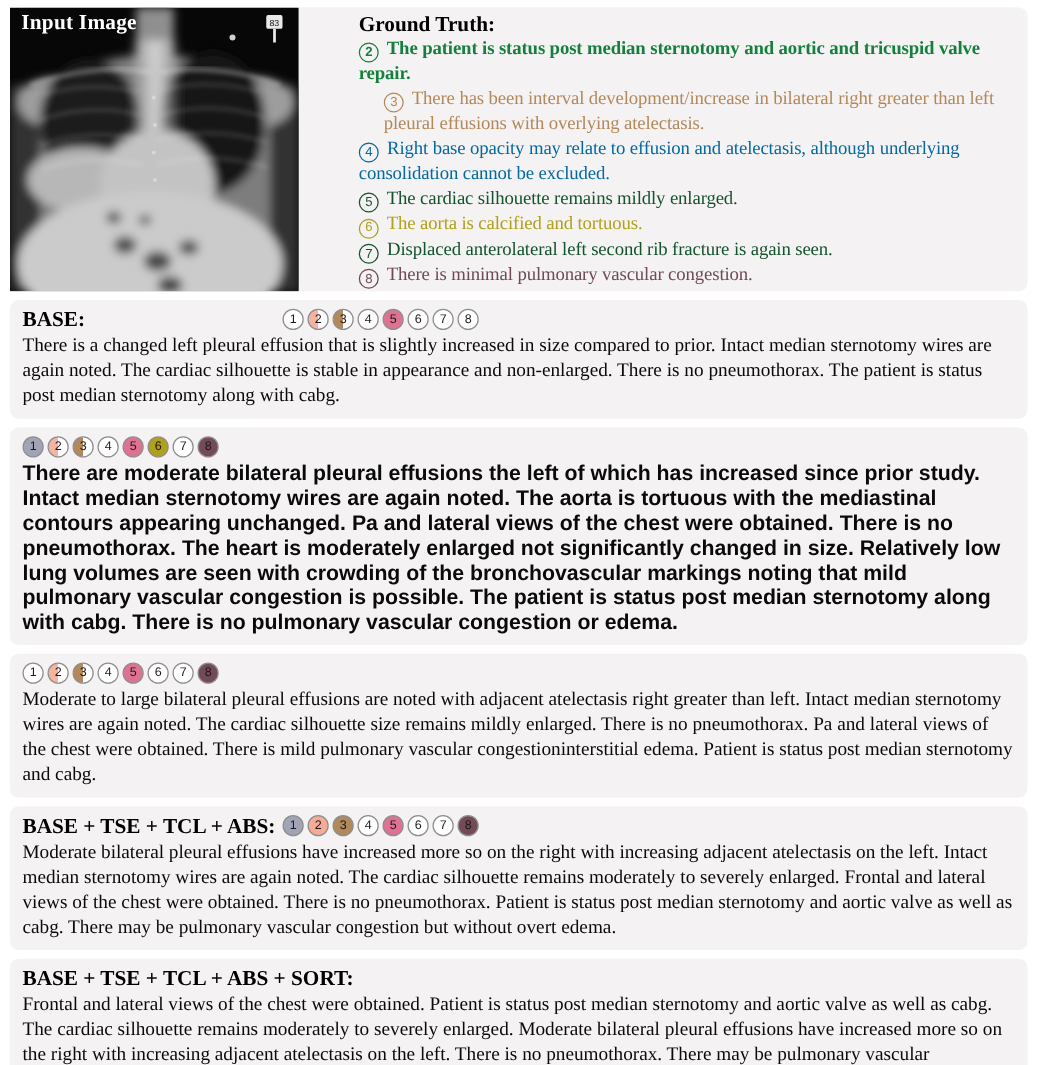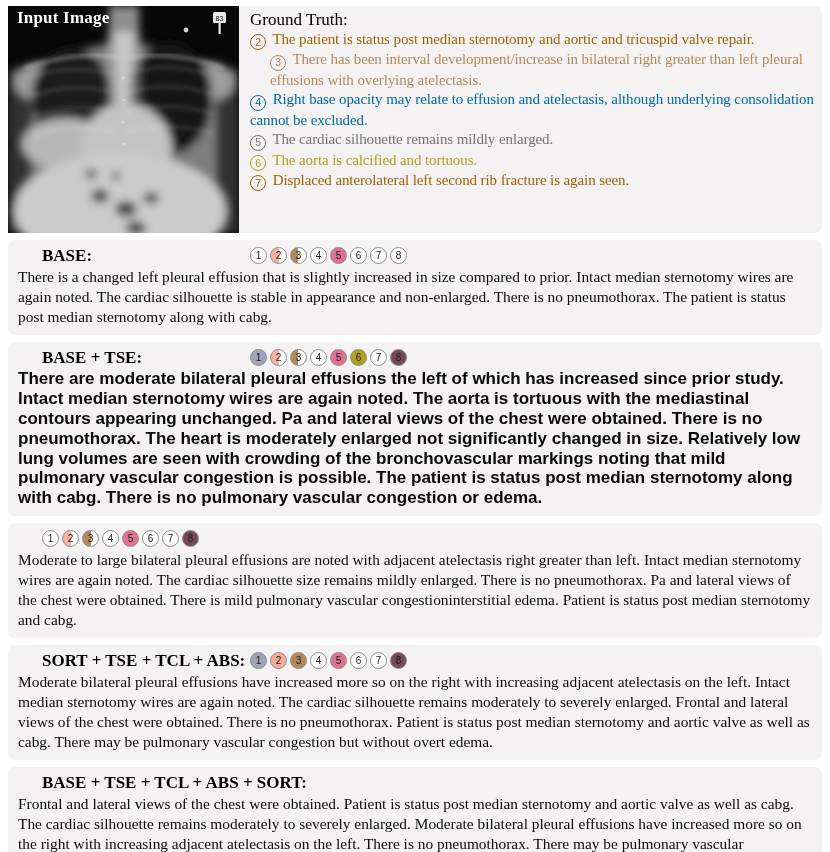--- a/index.html
+++ b/index.html
@@ -1,28 +1,28 @@
 <!DOCTYPE html>
 <html><head>
 <meta charset="utf-8">
 <style>
   html,body{margin:0;padding:0;background:#ffffff;}
   body{width:830px;font-family:"Liberation Serif",serif;color:#000;}
   .page{width:830px;height:852px;box-sizing:border-box;padding:6px 8px 0 8px;background:#fff;overflow:hidden;}
-  .panel{background:#f4f2f2;border-radius:7px;margin-bottom:7px;box-sizing:border-box;}
+  .panel{background:#f4f2f2;border-radius:7px;margin-bottom:7px;box-sizing:border-box;padding-left:37px;}
   .top-panel{position:relative;height:227px;}
   .xray{position:absolute;left:0;top:0;width:231px;height:227px;}
   .xray svg{display:block;width:100%;height:100%;}
   .xray-label{position:absolute;top:2px;left:9px;color:#fff;font-weight:bold;font-size:17px;letter-spacing:.2px;}
   .gt-text{margin-left:237px;padding:3px 8px 0 5px;}
-  .gt-heading{font-weight:normal;font-size:17px;line-height:21px;color:#000;}
+  .gt-heading{font-weight:bold;font-size:17px;line-height:21px;color:#000;}
   .gt-item{display:block;font-size:15px;line-height:19.8px;letter-spacing:-0.1px;}
   .gt-num{display:inline-flex;align-items:center;justify-content:center;width:14px;height:14px;border:1px solid currentColor;border-radius:50%;font-size:10.5px;line-height:1;vertical-align:-2px;margin-right:3px;font-family:"Liberation Sans",sans-serif;}
   .model-panel{padding:5px 10px 8px 10px;}
-  .panel-header{display:flex;align-items:center;height:21px;margin-left:24px;}
+  .panel-header{display:flex;align-items:center;height:21px;}
   .panel-title{font-weight:bold;font-size:17px;min-width:204px;margin-right:4px;white-space:nowrap;}
   .badges{display:inline-flex;gap:3px;align-items:center;}
   .badge{display:inline-flex;align-items:center;justify-content:center;width:15px;height:15px;border:1px solid #8e8e8e;border-radius:50%;font-size:10px;line-height:1;font-family:"Liberation Sans",sans-serif;color:#1a1a1a;background:#ffffff;}
   .panel-body{font-size:15.4px;line-height:1.3;margin-top:1px;color:#0a0a0a;}
   .panel-body.sans{font-family:"Liberation Sans",sans-serif;font-size:17px;line-height:1.17;letter-spacing:0;font-weight:bold;}
 </style>
 </head>
 <body>
 
 <div class="page">
@@ -90,44 +90,47 @@
           <text x="211.5" y="14.5" font-size="7" text-anchor="middle" fill="#111" font-family="Liberation Sans, sans-serif">83</text>
           <rect x="210.5" y="17" width="2.2" height="11" fill="#e9e9e9"></rect>
         </g>
       </svg>
       <span class="xray-label">Input Image</span>
     </div>
     <div class="gt-text">
       <div class="gt-heading">Ground Truth:</div>
       <div id="gt-list">
 
-  <span class="gt-item" style="color: #a16207;">
+  <span class="gt-item" style="color: #15803d; font-weight: bold;">
     <span class="gt-num">2</span><span class="gt-text-span"> The patient is status post median sternotomy and aortic and tricuspid valve repair.</span>
   </span>
 
   <span class="gt-item" style="color: rgb(179, 137, 92); margin-left: 20px;">
     <span class="gt-num">3</span><span class="gt-text-span"> There has been interval development/increase in bilateral right greater than left pleural effusions with overlying atelectasis.</span>
   </span>
 
   <span class="gt-item" style="color: #0369a1;">
     <span class="gt-num">4</span><span class="gt-text-span"> Right base opacity may relate to effusion and atelectasis, although underlying consolidation cannot be excluded.</span>
   </span>
 
-  <span class="gt-item" style="color: #737373;">
+  <span class="gt-item" style="color: #14532d;">
     <span class="gt-num">5</span><span class="gt-text-span"> The cardiac silhouette remains mildly enlarged.</span>
   </span>
 
   <span class="gt-item" style="color: rgb(177, 160, 28);">
     <span class="gt-num">6</span><span class="gt-text-span"> The aorta is calcified and tortuous.</span>
   </span>
 
-  <span class="gt-item" style="color: #a16207;">
+  <span class="gt-item" style="color: #14532d;">
     <span class="gt-num">7</span><span class="gt-text-span"> Displaced anterolateral left second rib fracture is again seen.</span>
   </span>
 
+  <span class="gt-item" style="color: rgb(111, 74, 85);">
+    <span class="gt-num">8</span><span class="gt-text-span"> There is minimal pulmonary vascular congestion.</span>
+  </span>
 </div>
     </div>
   </section>
 
   <div id="sections">
   <section class="panel model-panel">
     <div class="panel-header">
       <span class="panel-title">BASE:</span>
       <span class="badges">
             <span class="badge">1</span>
@@ -138,21 +141,20 @@
             <span class="badge">6</span>
             <span class="badge">7</span>
             <span class="badge">8</span>
           </span>
     </div>
     <div class="panel-body">There is a changed left pleural effusion that is slightly increased in size compared to prior.  Intact median sternotomy wires are again noted.   The cardiac silhouette is stable in appearance and non-enlarged.  There is no pneumothorax.  The patient is status post median sternotomy along with cabg.</div>
   </section>
 
   <section class="panel model-panel">
     <div class="panel-header">
-      <span class="panel-title">BASE + TSE:</span>
       <span class="badges">
             <span class="badge" style="background: rgb(160, 164, 182);">1</span>
             <span class="badge" style="background: linear-gradient(90deg, rgb(245, 179, 160) 50%, rgb(255, 255, 255) 50%);">2</span>
             <span class="badge" style="background: linear-gradient(90deg, rgb(179, 137, 92) 50%, rgb(255, 255, 255) 50%);">3</span>
             <span class="badge">4</span>
             <span class="badge" style="background: rgb(223, 114, 147);">5</span>
             <span class="badge" style="background: rgb(177, 160, 28);">6</span>
             <span class="badge">7</span>
             <span class="badge" style="background: rgb(115, 74, 85);">8</span>
           </span>
@@ -171,21 +173,21 @@
             <span class="badge">6</span>
             <span class="badge">7</span>
             <span class="badge" style="background: rgb(115, 74, 85);">8</span>
           </span>
     </div>
     <div class="panel-body">Moderate to large bilateral pleural effusions are noted with adjacent atelectasis right greater than left.  Intact median sternotomy wires are again noted.  The cardiac silhouette size remains mildly enlarged.  There is no pneumothorax. Pa and lateral views of the chest were obtained. There is mild pulmonary vascular congestioninterstitial edema. Patient is status post median sternotomy and cabg.</div>
   </section>
 
   <section class="panel model-panel">
     <div class="panel-header">
-      <span class="panel-title">SORT + TSE + TCL + ABS:</span>
+      <span class="panel-title">BASE + TSE + TCL + ABS:</span>
       <span class="badges">
             <span class="badge" style="background: rgb(160, 164, 182);">1</span>
             <span class="badge" style="background: rgb(245, 171, 150);">2</span>
             <span class="badge" style="background: rgb(179, 137, 92);">3</span>
             <span class="badge">4</span>
             <span class="badge" style="background: rgb(223, 114, 147);">5</span>
             <span class="badge">6</span>
             <span class="badge">7</span>
             <span class="badge" style="background: rgb(115, 74, 85);">8</span>
           </span>

